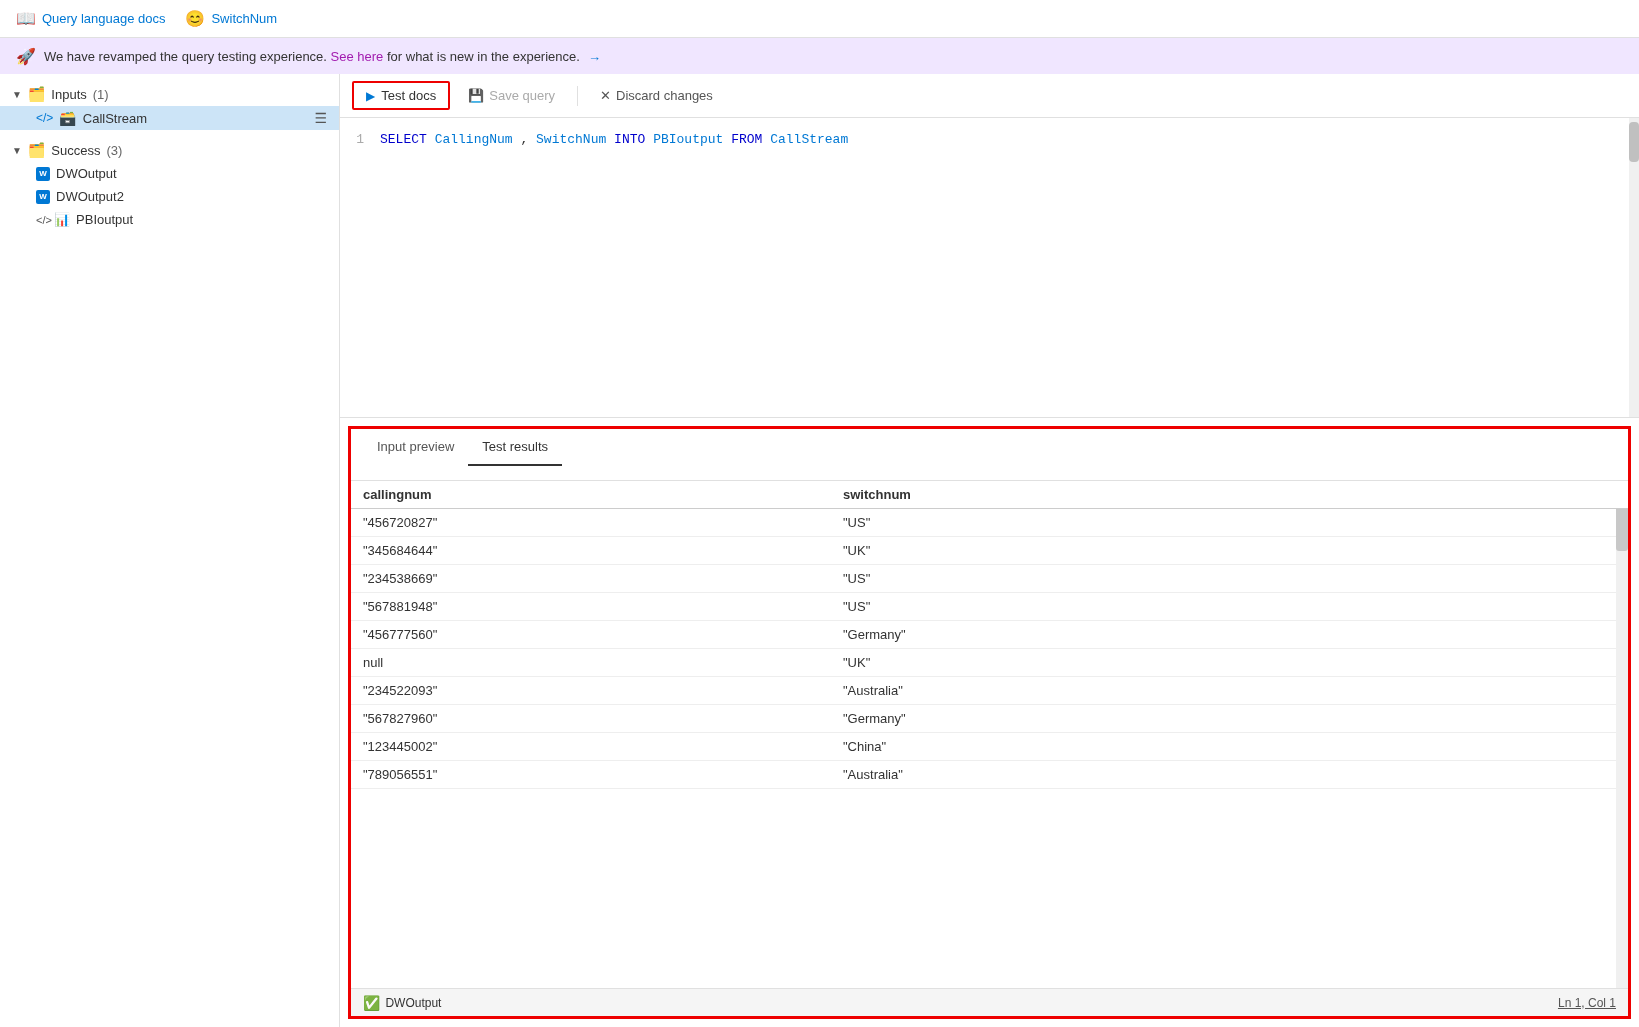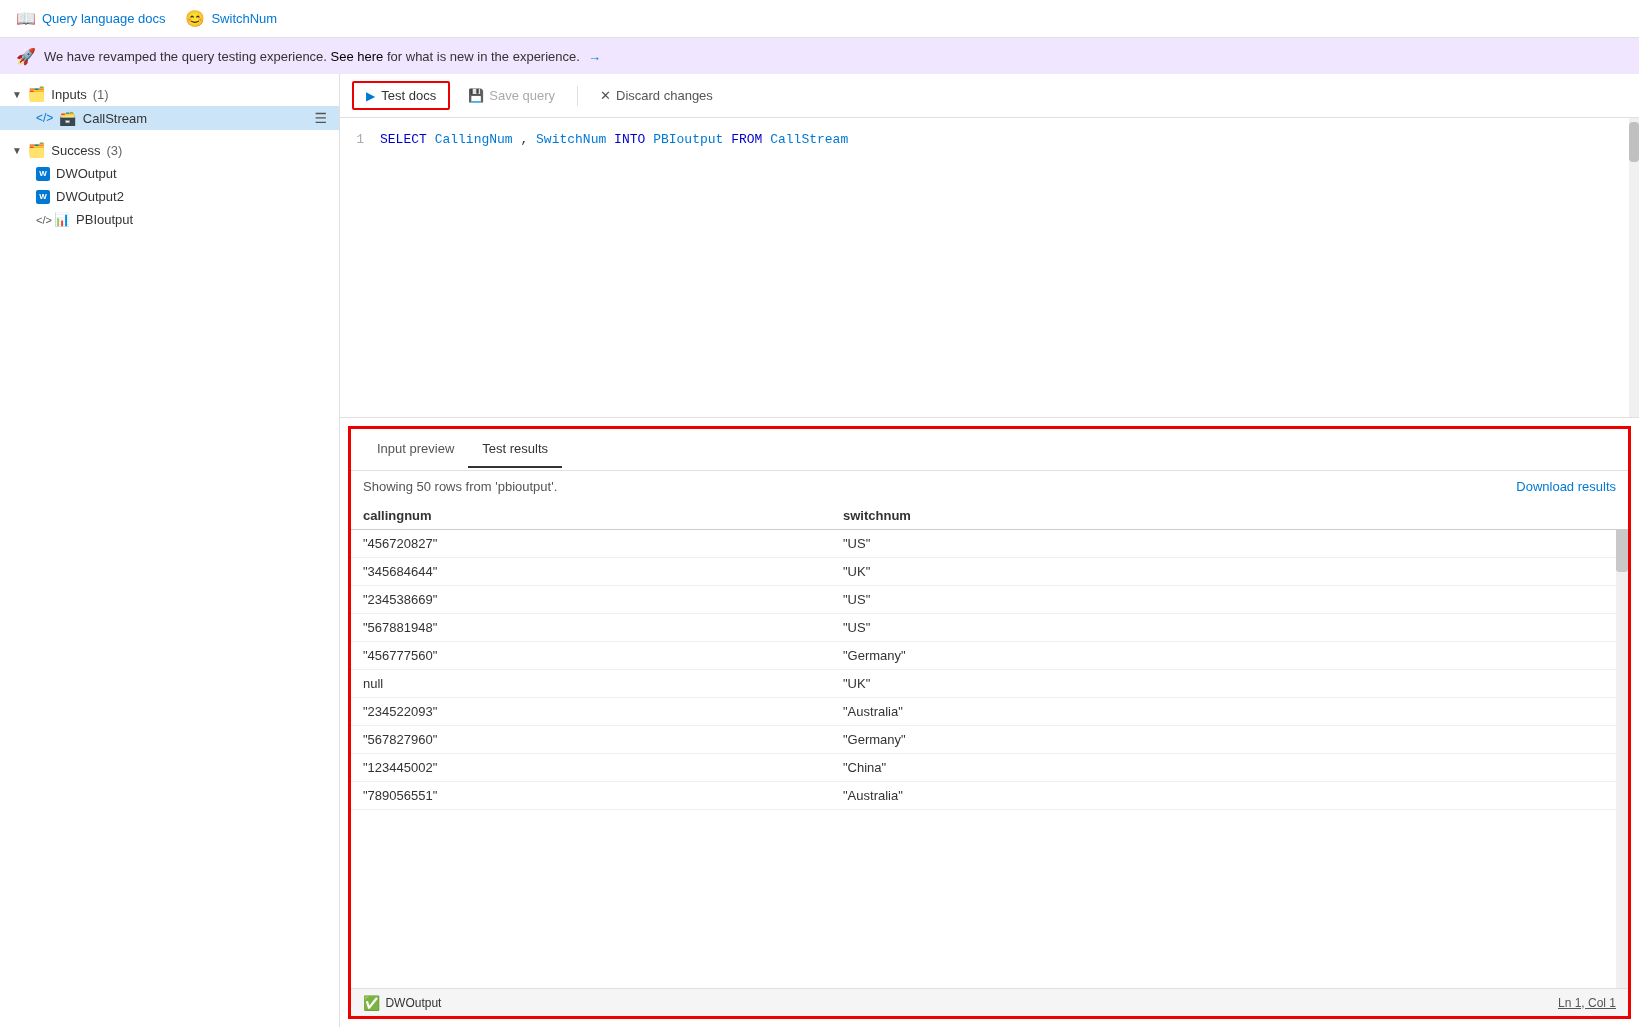--- a/index.html
+++ b/index.html
@@ -28,21 +28,21 @@
       background: #f0e6ff;
       padding: 8px 16px;
       display: flex;
       align-items: center;
       gap: 8px;
       font-size: 13px;
       color: #333;
       height: 36px;
     }
     .banner-icon { font-size: 16px; }
-    .banner-link { color: #000000; cursor: pointer; }
+    .banner-link { color: #a21caf; cursor: pointer; }
     .banner-arrow { color: #0078d4; }
 
     .main-layout {
       display: flex;
       height: calc(1027px - 74px);
     }
 
     .sidebar {
       width: 340px;
       background: #fff;
@@ -192,24 +192,24 @@
       margin: 8px;
       background: #fff;
       display: flex;
       flex-direction: column;
       flex: 1;
       overflow: hidden;
     }
 
     .tabs-bar {
       display: flex;
-      align-items: center;
+      align-items: flex-start;
       border-bottom: 1px solid #e0e0e0;
       padding: 0 12px;
-      height: 42px;
+      height: 52px;
       gap: 0;
     }
     .tab {
       padding: 10px 14px;
       cursor: pointer;
       color: #555;
       font-size: 13px;
       border-bottom: 2px solid transparent;
     }
     .tab.active {
@@ -426,24 +426,20 @@
 
       <div class="tabs-bar">
         <div class="tab">
           <span>Input preview</span>
         </div>
         <div class="tab active">
           <span>Test results</span>
         </div>
       </div>
 
-      <div class="results-header">
-        <span>Showing 50 rows from 'pbioutput'.</span>
-        <a class="download-link">Download results</a>
-      </div>
 
       <div class="results-table" style="position:relative;">
         <div class="table-header">
           <span class="col-header col-callingnum">callingnum</span>
           <span class="col-header col-switchnum">switchnum</span>
         </div>
         <div id="table-body">
 
         <div class="table-row">
               <span class="cell-callingnum">"456720827"</span>

